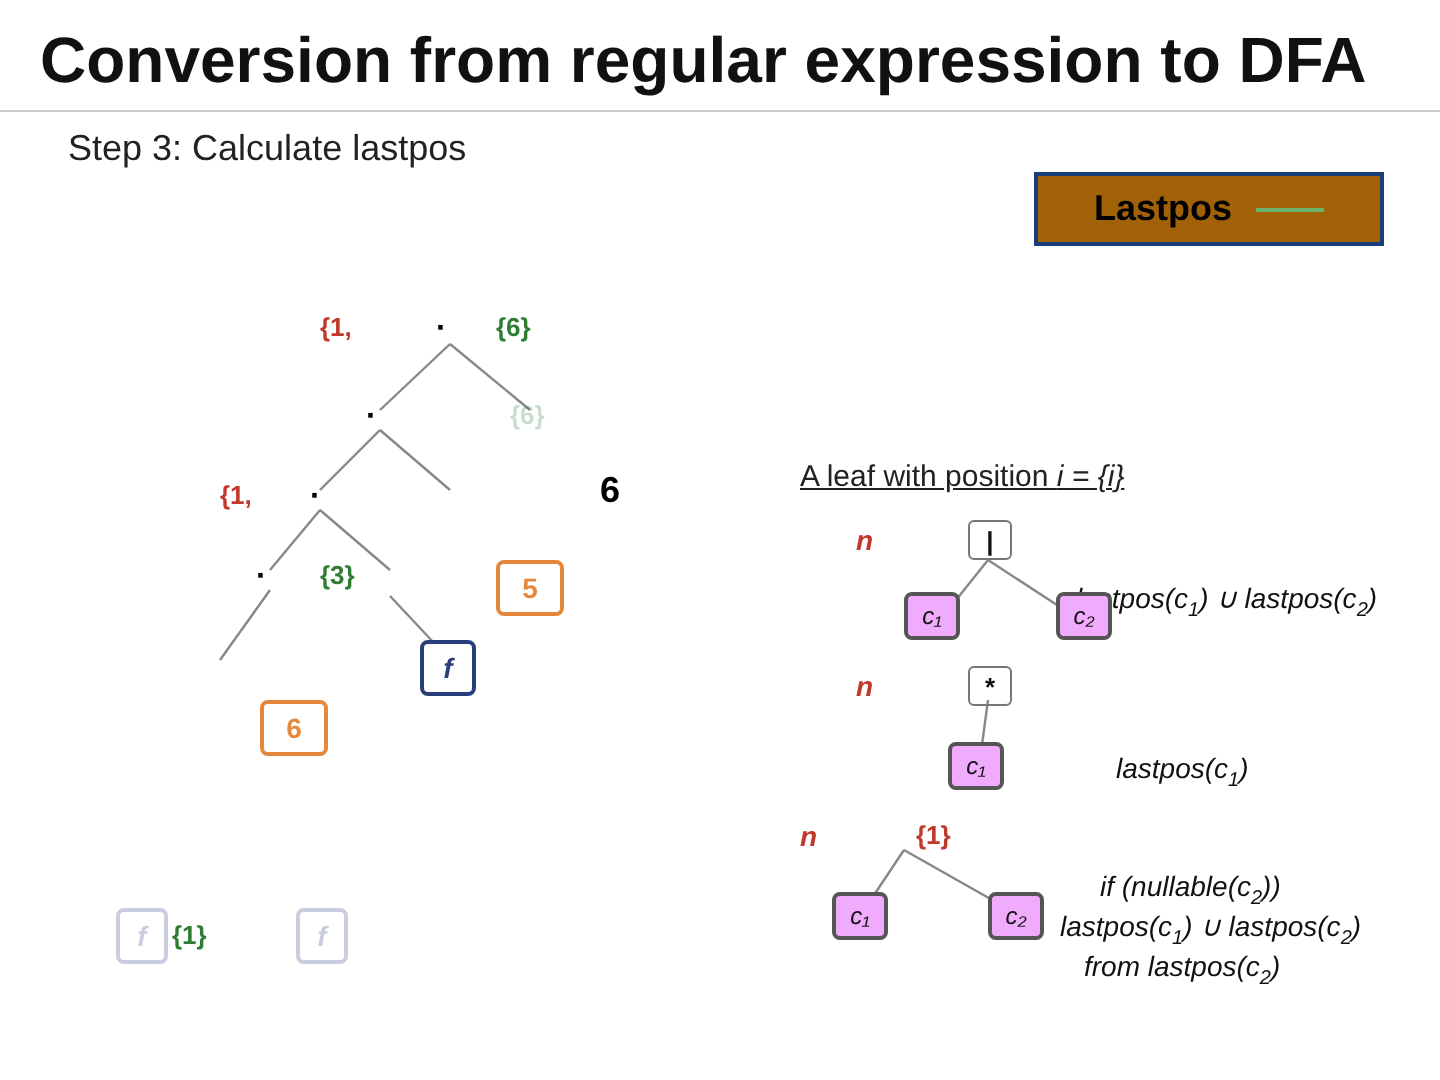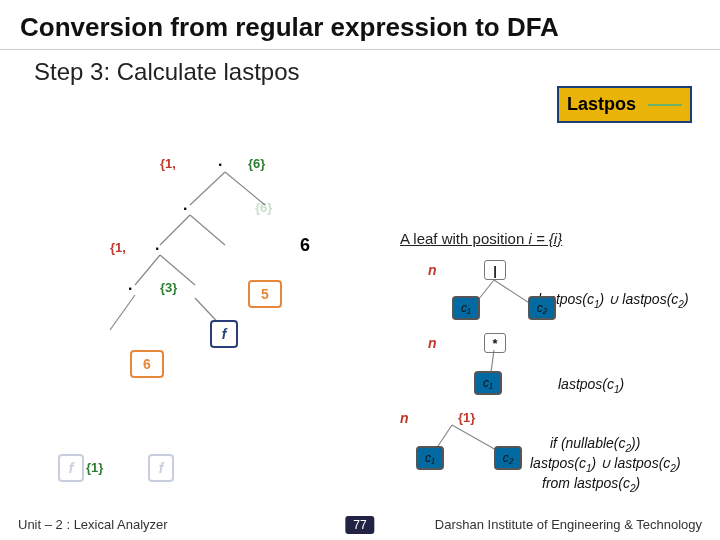--- a/index.html
+++ b/index.html
@@ -9,39 +9,39 @@
     background: #f8f8f8;
     position: relative;
     overflow: hidden;
   }
   .slide {
     background: #fff;
     width: 720px; height: 540px;
     position: relative;
   }
   .title {
-    font-size: 26px;
+    font-size: 32px;
     font-weight: 700;
     padding: 12px 20px 6px 20px;
     color: #111;
     border-bottom: 1px solid #ccc;
   }
   .step {
-    font-size: 24px;
+    font-size: 18px;
     font-weight: 400;
     padding: 8px 0 0 34px;
     color: #222;
   }
   .legend-box {
     position: absolute;
     top: 86px; right: 28px;
     border: 2px solid #1a3e7a;
-    padding: 6px 8px;
+    padding: 6px 28px;
     display: flex; align-items: center; gap: 12px;
-    background: #eab308;
+    background: #a16207;
   }
   .legend-label { font-weight: 700; font-size: 18px; }
   .legend-line { width: 34px; height: 2px; background: #6bb36b; }
 
   .canvas { position: absolute; inset: 0; }
   .pos { position: absolute; }
 
   .tree-node {
     width: 34px; height: 28px;
     background: #fff;
@@ -72,21 +72,21 @@
 
   .leafrule {
     position:absolute;
     font-size: 15px; color:#222;
   }
   .leafrule .math { font-style: italic; }
 
   .mini-c {
     width:28px; height:24px; border:2px solid #555; border-radius:4px;
     display:flex; align-items:center; justify-content:center;
-    font-size:12px; font-style:italic; background:#0369a1;
+    font-size:12px; font-style:italic; background:#f0abfc;
   }
   .mini-op {
     width:22px; height:20px; display:flex; align-items:center; justify-content:center;
     font-size:13px; font-weight:700;
   }
 
   .footer {
     position: absolute; bottom: 8px; left: 0; right: 0;
     display: flex; justify-content: space-between; align-items: center;
     padding: 0 18px;
@@ -189,19 +189,14 @@
     <div class="formula" style="position:absolute; left:130px; top:16px; white-space:nowrap;">
       <span>lastpos(c</span><span class="sub">1</span><span>) ∪ lastpos(c</span><span class="sub">2</span><span>)</span>
     </div>
     <div class="formula" style="position:absolute; left:142px; top:36px; white-space:nowrap;">
       <span>from lastpos(c</span><span class="sub">2</span><span>)</span>
     </div>
   </div>
 
 </div>
 
-<div class="footer">
-  <span class="left">Unit – 2  : Lexical Analyzer</span>
-  <span class="page">77</span>
-  <span class="right">Darshan Institute of Engineering &amp; Technology</span>
-</div>
 
 </div>
 
 </body></html>

